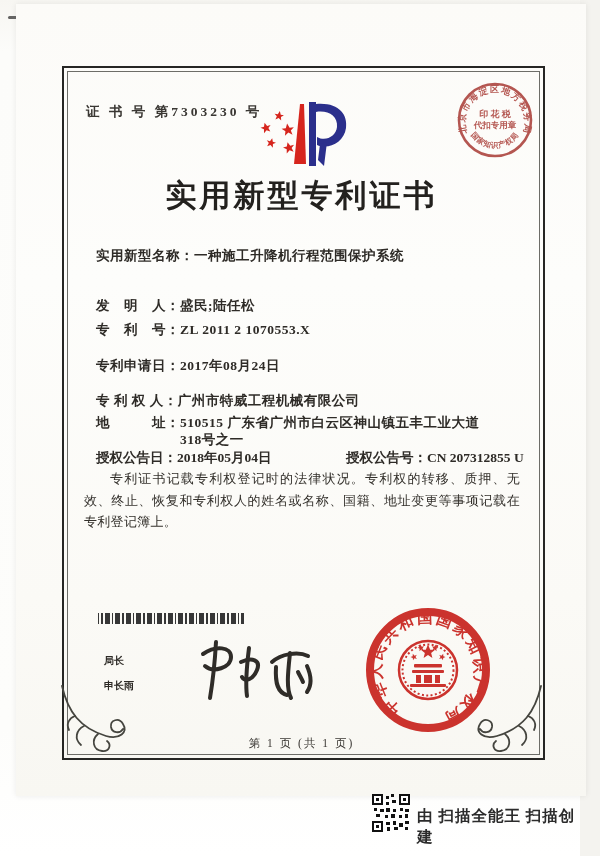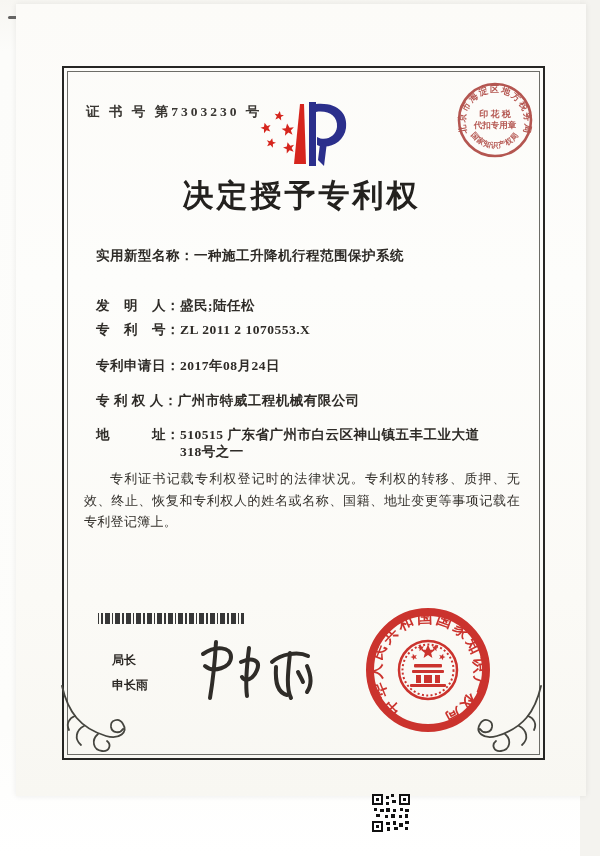--- a/index.html
+++ b/index.html
@@ -44,21 +44,21 @@
   .paras p{
     margin:0;padding:0;font-size:13px;line-height:21.5px;color:#33302b;
     text-align:justify;text-indent:2em;font-weight:500;letter-spacing:.3px;
   }
   .barcode{
     left:98px;top:613px;width:146px;height:11px;opacity:.88;
     background:
       repeating-linear-gradient(90deg,#1d1d1d 0 1.5px,transparent 1.5px 3.5px),
       repeating-linear-gradient(90deg,transparent 0 8px,#1d1d1d 8px 10.5px);
   }
-  .director{left:112px;top:648px;font-size:12px;font-weight:700;color:#2c2925;line-height:25px;}
+  .director{left:104px;top:648px;font-size:10px;font-weight:700;color:#2c2925;line-height:25px;}
   .pageinfo{left:64px;top:736px;width:475px;text-align:center;font-size:11.5px;color:#3a3733;letter-spacing:2px;}
   .sealdate{left:366px;top:698px;font-size:13.5px;font-weight:700;color:#1e1c1a;letter-spacing:1.5px;z-index:6;}
   .footer-credit{left:417px;top:806px;font-size:15.5px;color:#2b2b2b;letter-spacing:1px;
     font-family:"Liberation Serif","DejaVu Serif",serif;font-weight:600;}
   .streak{left:8px;top:16px;width:70px;height:3px;border-radius:2px;opacity:.75;
     background:linear-gradient(90deg,#2f2f2f,#9a9a9a);}
   svg{display:block;}
 </style>
 </head>
 <body>
@@ -104,43 +104,51 @@
       <use href="#st" transform="translate(35,50) rotate(-14) scale(1.2)"></use>
     </g>
     <polygon points="46,6 50,6 52,66 40,66" fill="#d6251d"></polygon>
     <g fill="#2b2f8c">
       <polygon points="55,4 62,4 62,68 55,68"></polygon>
       <path d="M62,6 C84,4 94,16 92,30 C90,45 74,52 63,47 L63,39 C72,44 82,38 83,29 C84,18 74,12 62,14 Z"></path>
       <polygon points="66,46 73,44 70,68 64,62"></polygon>
     </g>
   </svg>
 
-  <div class="abs title">决定授予专利权</div>
+  <div class="abs title">实用新型专利证书</div>
 
   <div class="abs fields">
     <div class="frow" style="top:0px">
       <span class="lbl">实用新型名称：</span><span class="val">一种施工升降机行程范围保护系统</span>
     </div>
     <div class="frow" style="top:50px">
       <span class="lbl">发　明　人：</span><span class="val">盛民;陆任松</span>
     </div>
     <div class="frow" style="top:74px">
       <span class="lbl">专　利　号：</span><span class="val">ZL 2011 2 1070553.X</span>
     </div>
     <div class="frow" style="top:110px">
       <span class="lbl">专利申请日：</span><span class="val">2017年08月24日</span>
     </div>
     <div class="frow" style="top:145px">
       <span class="lbl">专 利 权 人：</span><span class="val">广州市特威工程机械有限公司</span>
     </div>
-    <div class="frow" style="top:179px">
+    <div class="frow" style="top:167px">
       <span class="lbl">地　　　址：</span><span class="val wrap">510515 广东省广州市白云区神山镇五丰工业大道318号之一</span>
     </div>
   </div>
 
+  <div class="abs grantrow">
+    <span>
+      <span class="lbl">授权公告日：</span><span class="val">2018年05月04日</span>
+    </span>
+    <span class="grant2">
+      <span class="lbl">授权公告号：</span><span class="val">CN 207312855 U</span>
+    </span>
+  </div>
 
   <div class="abs paras">
     <p>专利证书记载专利权登记时的法律状况。专利权的转移、质押、无效、终止、恢复和专利权人的姓名或名称、国籍、地址变更等事项记载在专利登记簿上。</p>
   </div>
 
   <div class="abs barcode"></div>
 
   <div class="abs director">
     <div>局长</div>
     <div>申长雨</div>
@@ -180,20 +188,21 @@
       <use href="#st" transform="translate(80,53) scale(0.7) rotate(20)"></use>
       <rect x="52" y="60" width="28" height="3.5" rx="1"></rect>
       <rect x="50" y="66" width="32" height="3" rx="1"></rect>
       <rect x="54" y="71" width="5" height="8"></rect>
       <rect x="62" y="71" width="8" height="8"></rect>
       <rect x="73" y="71" width="5" height="8"></rect>
       <rect x="48" y="80" width="36" height="3" rx="1"></rect>
     </g>
   </svg>
 
+  <div class="abs pageinfo">第 1 页 (共 1 页)</div>
 
   <svg class="abs" style="left:455px;top:80px;opacity:.85" width="80" height="80" viewBox="0 0 80 80">
     <defs>
       <path id="taxtop" d="M12,53 A30,30 0 1 1 68,53"></path>
       <path id="taxbot" d="M16,55 A29,29 0 0 0 64,55"></path>
     </defs>
     <circle cx="40" cy="40" r="36" fill="none" stroke="#a83a34" stroke-width="2.6"></circle>
     <text font-size="9" font-weight="bold" fill="#a83a34" letter-spacing="1.6" font-family="'Liberation Serif','DejaVu Serif',serif">
       <textPath href="#taxtop">北京市海淀区地方税务局</textPath>
     </text>
@@ -236,14 +245,15 @@
         <rect x="2" y="2" width="7" height="7"></rect>
         <rect x="29" y="2" width="7" height="7"></rect>
         <rect x="2" y="29" width="7" height="7"></rect>
       </g>
     <g fill="#111">
         <rect x="4" y="4" width="3" height="3"></rect>
         <rect x="31" y="4" width="3" height="3"></rect>
         <rect x="4" y="31" width="3" height="3"></rect>
       </g>
   </svg>
+  <div class="abs footer-credit">由 扫描全能王 扫描创建</div>
 
 </div>
 
 </body></html>

